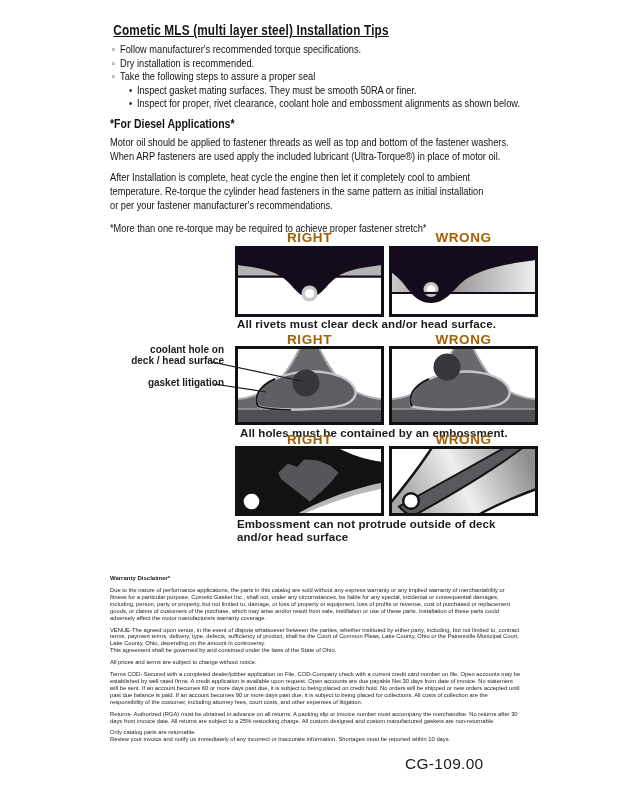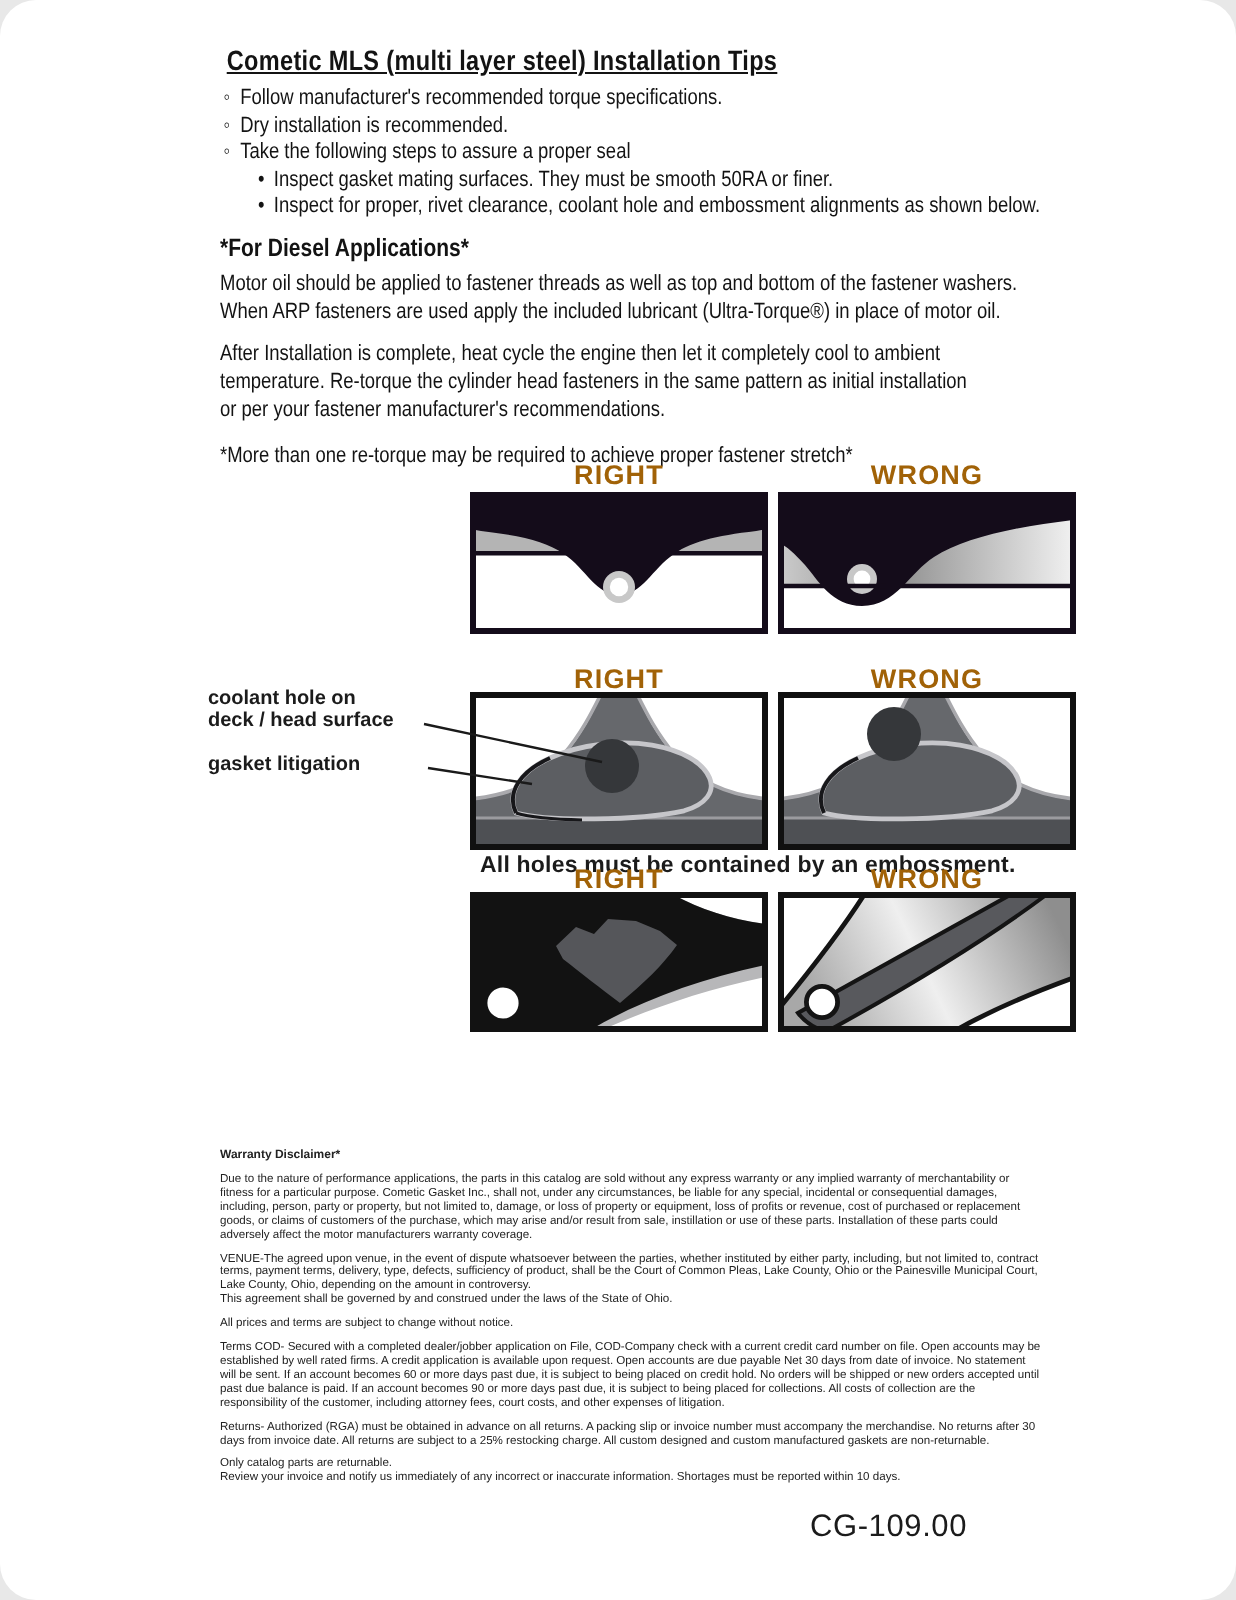--- a/index.html
+++ b/index.html
@@ -1,19 +1,19 @@
 <!DOCTYPE html>
 <html><head>
 <meta charset="utf-8">
 <style>
   html,body{margin:0;padding:0;background:#e8e8e8;}
   .page{
     position:relative; width:618px; height:800px; margin:0 auto;
     background:#ffffff; overflow:hidden;
-    font-family:"Liberation Sans", sans-serif; color:#131313;border-radius:18px;
+    font-family:"Liberation Sans", sans-serif; color:#131313;
   }
   
   .header{
     position:absolute; left:110px; top:22px; width:560px;
     transform:scaleX(0.84); transform-origin:0 0;
   }
   .title{
     font-size:14px; font-weight:bold; text-decoration:underline;
     margin:0 0 5px 4px; letter-spacing:.2px;
   }
@@ -31,21 +31,21 @@
   .rw-label{
     position:absolute; width:149px; text-align:center;
     font-size:13.5px; font-weight:600; letter-spacing:.6px; color:#a16207;
   }
   .panel{position:absolute; width:149px;}
   .caption{
     position:absolute; font-size:11.5px; font-weight:600; color:#1b1b1b;
     white-space:pre-line; line-height:13px; letter-spacing:.1px;
   }
   .side-label{
-    position:absolute; left:104px; width:108px; text-align:left;
+    position:absolute; left:116px; width:108px; text-align:right;
     font-size:10px; font-weight:600; line-height:11px; white-space:pre-line; color:#1b1b1b;
   }
   .leader{position:absolute; pointer-events:none;}
 
   
   .legal{position:absolute; left:110px; top:575px; width:412px; color:#222;}
   .legal h3{font-size:6px; margin:0 0 6px 0; font-weight:bold;}
   .legal p{font-size:5.8px; line-height:6.9px; margin:0 0 5px 0; white-space:pre-line;}
 
   .footer-code{
@@ -115,20 +115,21 @@
     <rect x="0" y="0" width="149" height="71" fill="#ffffff"></rect>
     <rect x="3" y="13" width="143" height="34" fill="url(#gradWedge)"></rect>
     <line x1="3" y1="47" x2="146" y2="47" stroke="#140c1a" stroke-width="2.2"></line>
     <path d="M1.5,1.5 H147.5 V14 C118,17.5 93,23 78,32.5 C66,40 59,57 42,57 C27,57 20,44 13.5,36.5 C8,30.5 4,27 1.5,26 Z" fill="#140c1a"></path>
     <circle cx="42" cy="43.5" r="7.5" fill="#c8c8c8"></circle>
     <circle cx="42" cy="43.5" r="4.2" fill="#ffffff"></circle>
     <line x1="30" y1="47" x2="54" y2="47" stroke="#140c1a" stroke-width="2.2"></line>
     <rect x="1.5" y="1.5" width="146" height="68" fill="none" stroke="#140c1a" stroke-width="3"></rect>
   </svg>
 
+  <div class="caption" style="left:237px; top:318px;">All rivets must clear deck and/or head surface.</div>
 
   <div class="rw-label" style="left:235px; top:332px;">RIGHT</div>
   <div class="rw-label" style="left:389px; top:332px;">WRONG</div>
 
   <div class="side-label" style="top:344px;">coolant hole on
 deck / head surface</div>
   <div class="side-label" style="top:377px;">gasket litigation</div>
 
   <svg class="panel" style="left:235px; top:346px;" width="149" height="79" viewBox="0 0 149 79">
     <rect x="0" y="0" width="149" height="79" fill="#ffffff"></rect>
@@ -186,20 +187,22 @@
     </defs>
     <rect x="0" y="0" width="149" height="70" fill="#ffffff"></rect>
     <path d="M43,1.5 H147.5 V43 C127,50.5 106,59.5 90,68.5 H1.5 V57 C17.5,37.5 31.5,19.5 43,1.5 Z" fill="url(#gradBand)"></path>
     <path d="M1.5,57 C17.5,37.5 31.5,19.5 43,1.5" fill="none" stroke="#141414" stroke-width="2.4"></path>
     <path d="M147.5,43 C127,50.5 106,59.5 90,68.5" fill="none" stroke="#141414" stroke-width="2.4"></path>
     <path d="M116,1.5 H134 C104,24 64,48 24,70 C18,68 13,64.5 10,60.5 C48,39 86,18.5 116,1.5 Z" fill="#58595d" stroke="#141414" stroke-width="2"></path>
     <circle cx="22" cy="55" r="7.8" fill="#ffffff" stroke="#141414" stroke-width="2.4"></circle>
     <rect x="1.5" y="1.5" width="146" height="67" fill="none" stroke="#121212" stroke-width="3"></rect>
   </svg>
 
+  <div class="caption" style="left:237px; top:518px;">Embossment can not protrude outside of deck
+and/or head surface</div>
 
   <div class="legal">
     <h3>Warranty Disclaimer*</h3>
     <p>Due to the nature of performance applications, the parts in this catalog are sold without any express warranty or any implied warranty of merchantability or fitness for a particular purpose.  Cometic Gasket Inc., shall not, under any circumstances, be liable for any special, incidental or consequential damages, including, person, party or property, but not limited to, damage, or loss of property or equipment, loss of profits or revenue, cost of purchased or replacement goods, or claims of customers of the purchase, which may arise and/or result from sale, instillation or use of these parts.  Installation of these parts could adversely affect the motor manufacturers warranty coverage.</p>
     <p>VENUE-The agreed upon venue, in the event of dispute whatsoever between the parties, whether instituted by either party, including, but not limited to, contract terms, payment terms, delivery, type, defects, sufficiency of product, shall be the Court of Common Pleas, Lake County, Ohio or the Painesville Municipal Court, Lake County, Ohio, depending on the amount in controversy.
 This agreement shall be governed by and construed under the laws of the State of Ohio.</p>
     <p>All prices and terms are subject to change without notice.</p>
     <p>Terms COD- Secured with a completed dealer/jobber application on File, COD-Company check with a current credit card number on file.  Open accounts may be established by well rated firms.  A credit application is available upon request.  Open accounts are due payable Net 30 days from date of invoice.  No statement will be sent.  If an account becomes 60 or more days past due, it is subject to being placed on credit hold.  No orders will be shipped or new orders accepted until past due balance is paid.  If an account becomes 90 or more days past due, it is subject to being placed for collections.  All costs of collection are the responsibility of the customer, including attorney fees, court costs, and other expenses of litigation.</p>
     <p>Returns- Authorized (RGA) must be obtained in advance on all returns.  A packing slip or invoice number must accompany the merchandise.  No returns after 30 days from invoice date.  All returns are subject to a 25% restocking charge.  All custom designed and custom manufactured gaskets are non-returnable.</p>
     <p>Only catalog parts are returnable.

